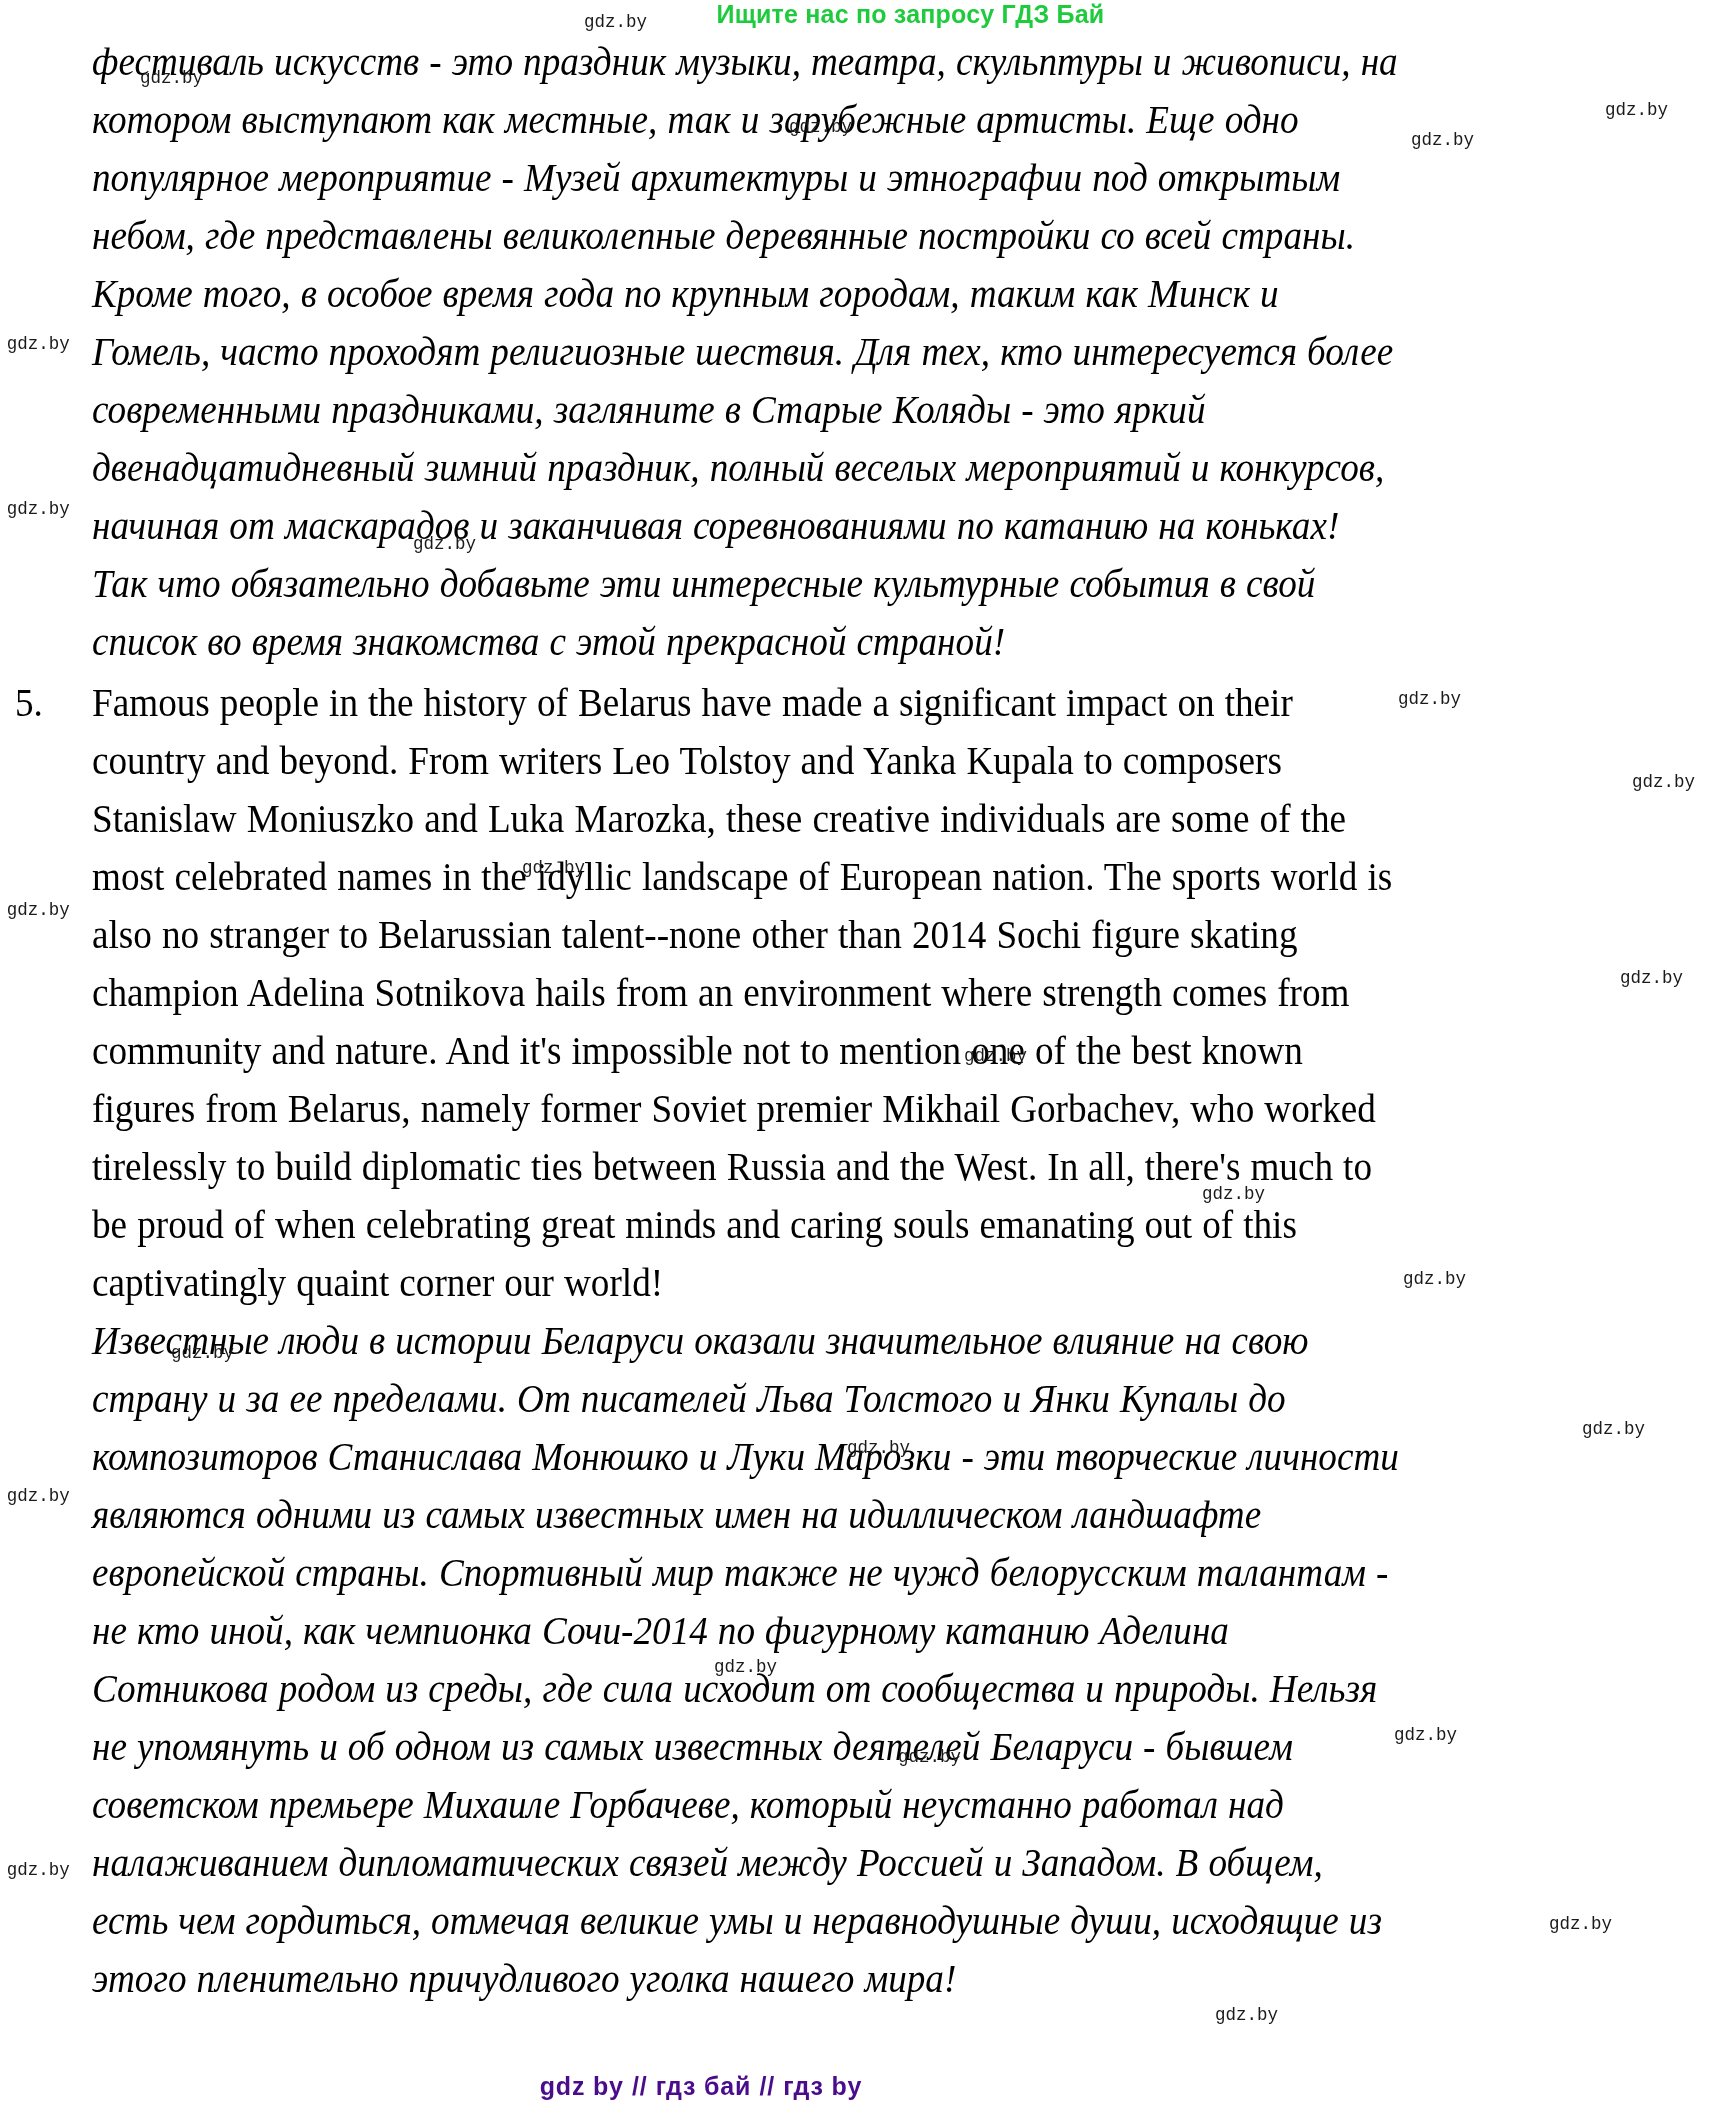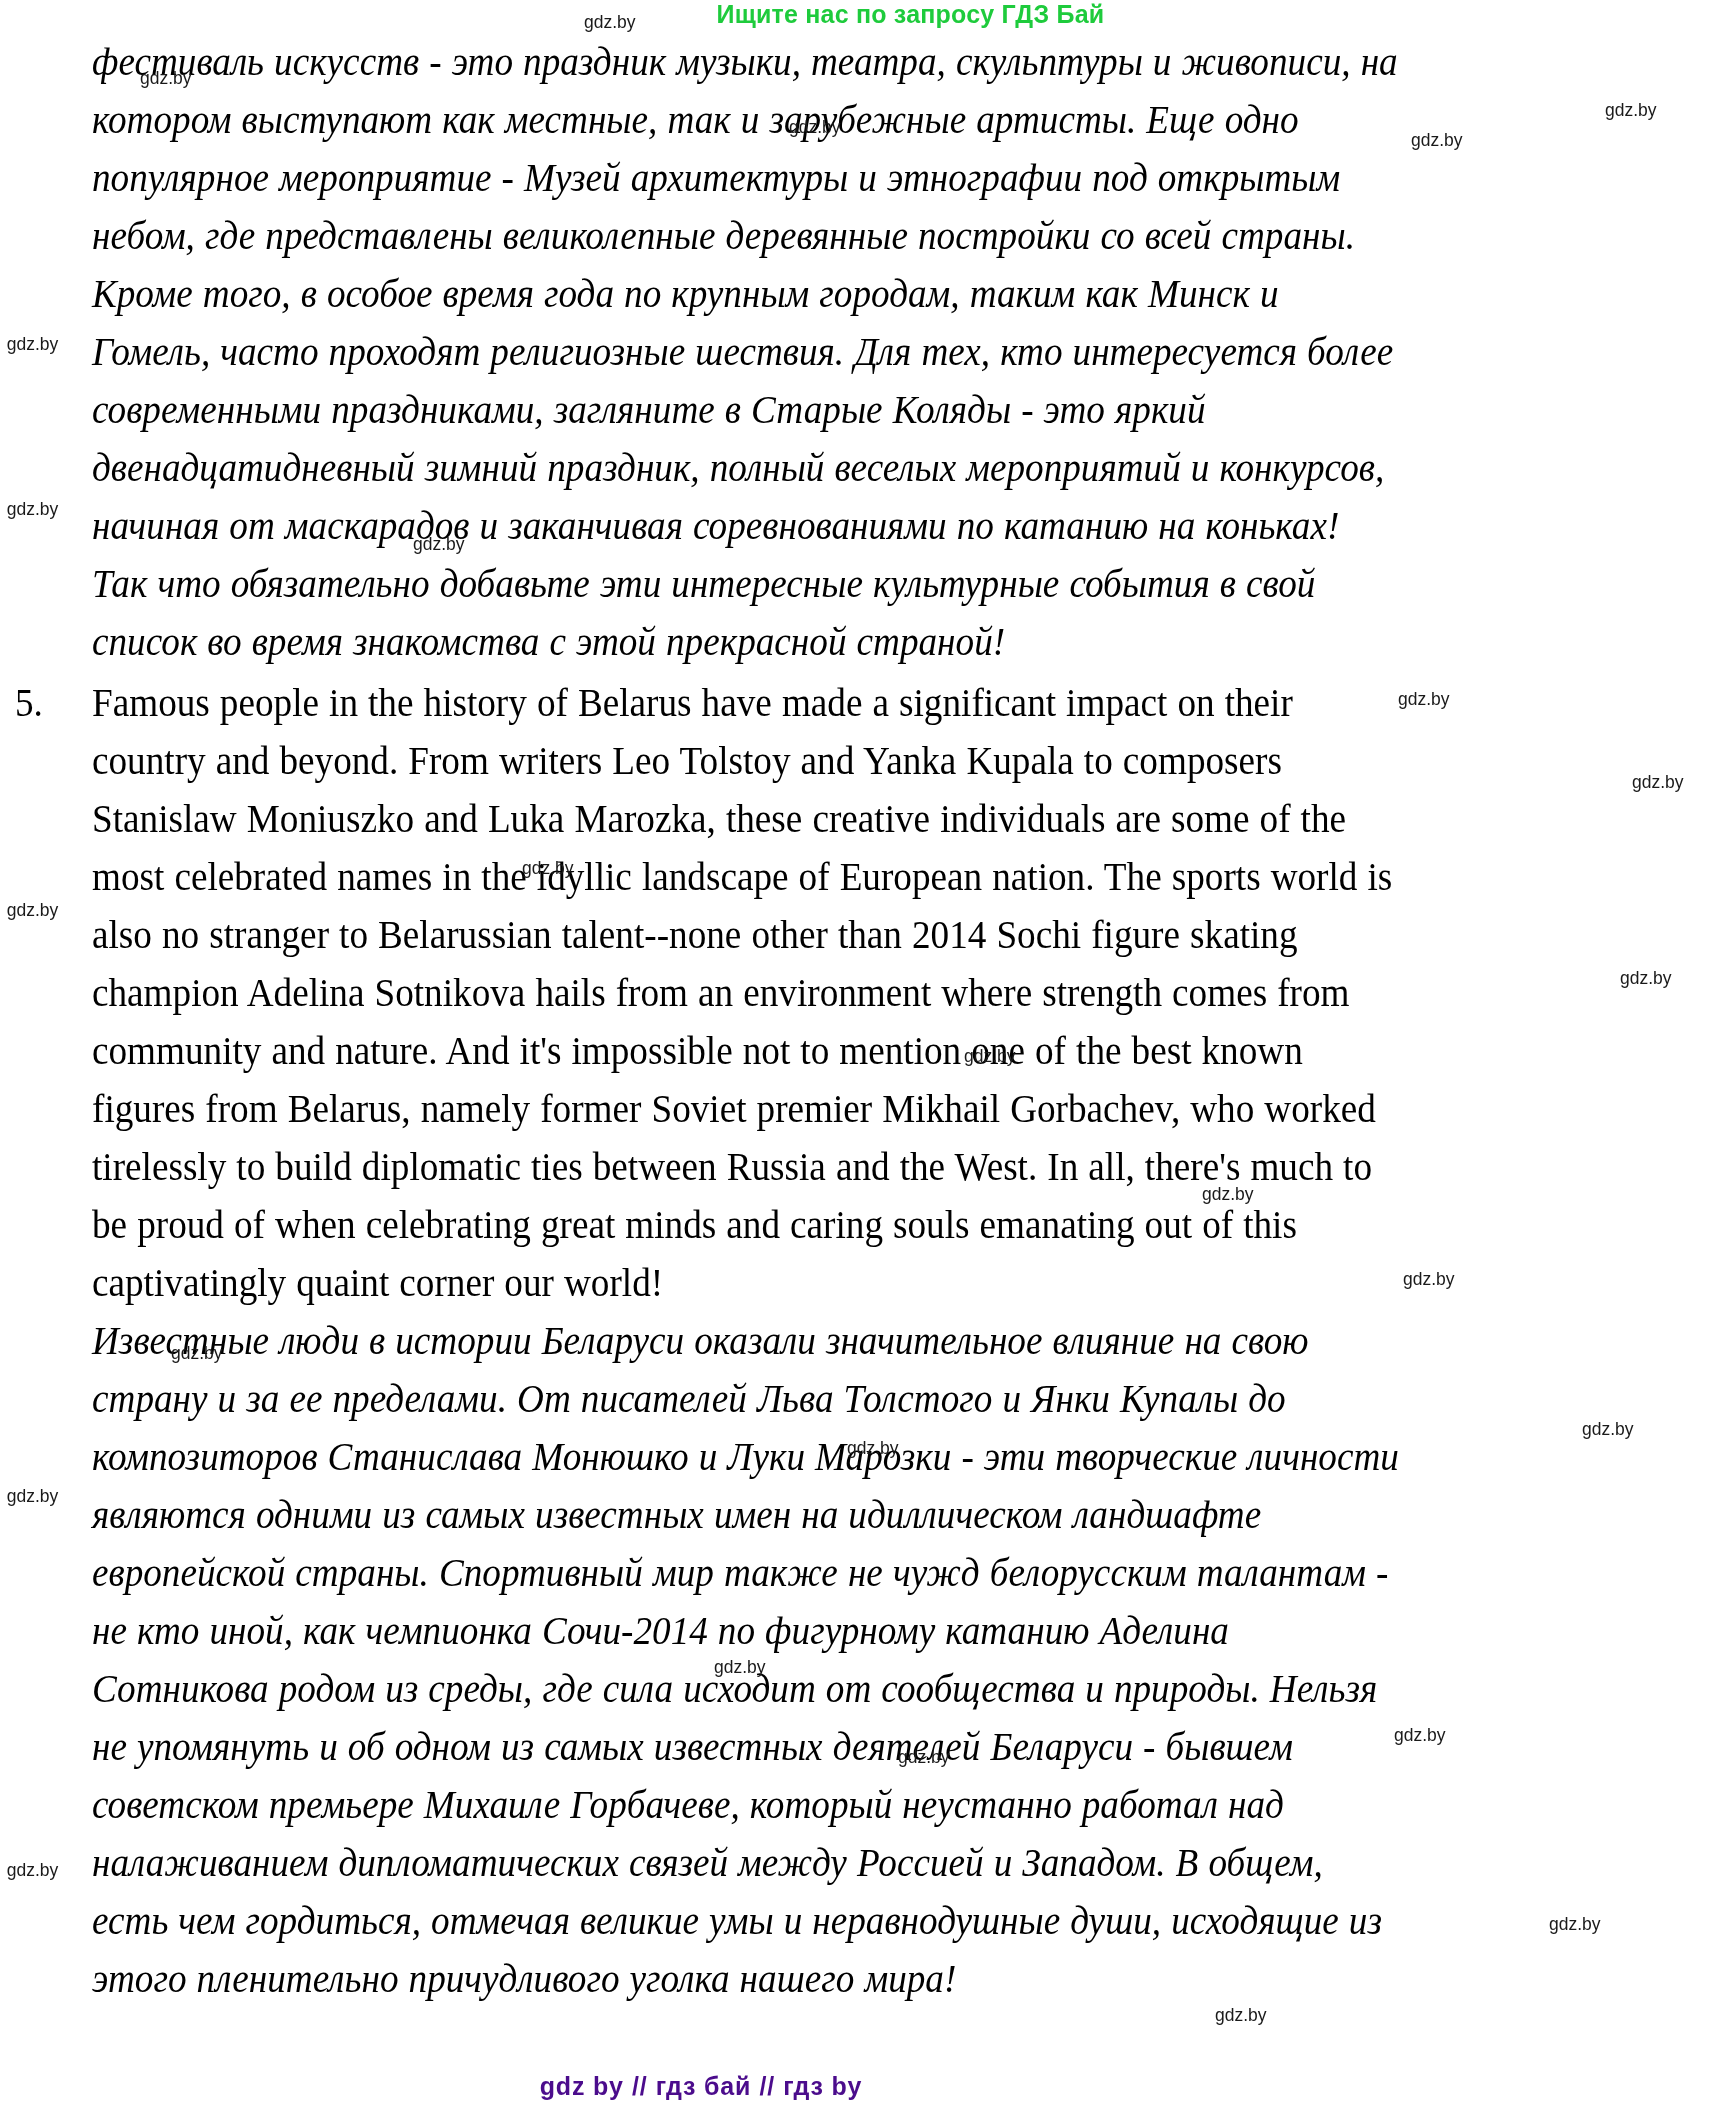--- a/index.html
+++ b/index.html
@@ -107,21 +107,21 @@
     font-weight: 700;
     color: #4b0c8c;
     letter-spacing: 0.8px;
     white-space: nowrap;
   }
   .site-footer .sep { padding: 0 8.3px; }
 
   
   .watermark {
     position: absolute;
-    font-family: Liberation Sans, sans-serif;
+    font-family: Liberation Mono, monospace;
     font-size: 17.5px;
     font-weight: 400;
     color: #1a1a1a;
     white-space: nowrap;
     pointer-events: none;
   }
 </style>
 </head>
 <body>
 

